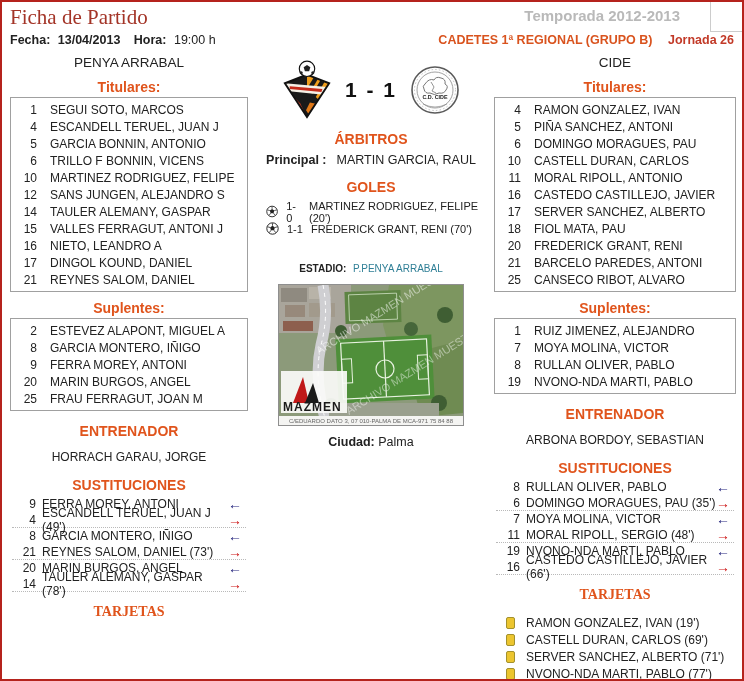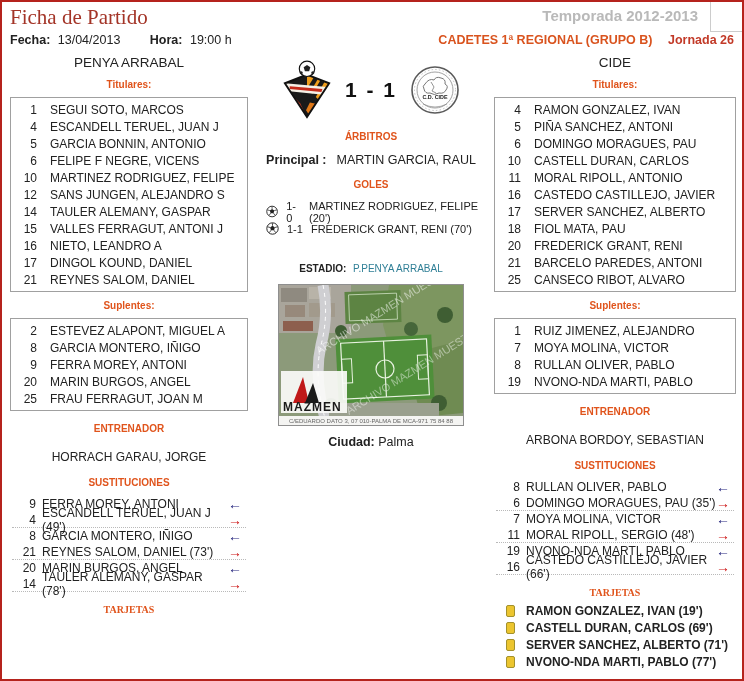--- a/index.html
+++ b/index.html
@@ -3,53 +3,53 @@
 <meta charset="utf-8">
 <style>
   * { margin:0; padding:0; box-sizing:border-box; }
   body { background:#e8e8e8; font-family:"Liberation Sans", sans-serif; }
   .page {
     position:relative; width:744px; height:681px; margin:0 auto;
     background:#fff; border:2px solid #b5231d; overflow:hidden;
     color:#222;
   }
   
-  .hdr1 { display:flex; justify-content:space-between; align-items:flex-start; padding:3px 10px 0 8px; height:28px; }
+  .hdr1 { display:flex; justify-content:space-between; align-items:flex-start; padding:3px 28px 0 8px; height:28px; }
   .title { font-family:"Liberation Serif", serif; font-size:21px; color:#a33427; }
   .season { font-weight:bold; font-size:15px; color:#b9b9b9; padding-right:34px; padding-top:2px; }
   .corner-tab { position:absolute; top:0; right:0; width:32px; height:30px; background:#fff;
     border-left:1px solid #ccc; border-bottom:1px solid #ccc; }
   .hdr2 { display:flex; justify-content:space-between; padding:3px 8px 4px 8px; font-size:12.5px; }
   .hdr2 .left span { margin-right:4px; }
   .lbl-b { font-weight:bold; }
   .competition { color:#d9531e; font-weight:bold; margin-right:12px; }
   .jornada { color:#c23a28; font-weight:bold; }
   
   .main { display:flex; align-items:flex-start; }
   .col-left  { width:250px; padding:0 4px 0 8px; }
   .col-center{ width:238px; }
   .col-right { flex:1; padding:0 6px 0 4px; }
   .team-name { text-align:center; font-weight:normal; font-size:13.5px; margin-top:4px; height:16px; }
-  .sec-label { text-align:center; font-weight:bold; font-size:10px; color:#e0541c; margin-top:8px; height:15px; }
+  .sec-label { text-align:center; font-weight:bold; font-size:14px; color:#e0541c; margin-top:8px; height:15px; }
   .sec-label.caps { margin-top:12px; }
   .roster-box { border:1px solid #a0a0a0; margin-top:3px; padding:3px 0; background:#fff; }
   .p-row { display:flex; align-items:center; height:17px; font-size:12px; }
   .p-num { width:26px; text-align:right; margin-right:13px; flex:none; }
   .coach { text-align:center; font-size:12px; margin-top:12px; height:15px; }
   
   .subs { margin-top:4px; padding:0 2px; }
   .sub-row { display:flex; align-items:center; height:16px; font-size:12px; padding:0 4px 0 6px; }
   .sub-num { width:18px; text-align:right; margin-right:6px; flex:none; }
   .sub-name { flex:1; }
   .arrow { font-weight:bold; font-size:14px; line-height:1; }
   .d-in  { color:#1b1b78; }
   .d-out { color:#cc1414; }
   .subs .sub-row:nth-of-type(even) { border-bottom:1px dotted #b9b9b9; }
   
-  .cards { margin-top:0; padding-left:12px;font-weight:bold; }
+  .cards { margin-top:12px; padding-left:12px; }
   .card-row { display:flex; align-items:center; height:17px; font-size:12px; }
   .card-icon { width:9px; height:12px; background:#ecc52f; border:1px solid #a3912d; border-radius:2px;
     margin-right:11px; flex:none; }
   
   .score-row { display:flex; align-items:center; justify-content:center; gap:12px; margin-top:8px; height:62px; }
   .score { font-size:21px; font-weight:bold; letter-spacing:2px; color:#111; }
   .principal-row { display:flex; justify-content:center; gap:10px; font-size:12.5px; margin-top:7px; }
   .goals { margin-top:9px; padding-left:14px; }
   .goal-row { display:flex; align-items:center; gap:8px; height:17px; font-size:11px; }
   .estadio-row { text-align:center; font-size:10px; margin-top:26px; }
@@ -65,21 +65,21 @@
 <div class="page">
 
   <div class="hdr1">
     <div class="title">Ficha de Partido</div>
     <div class="season">Temporada 2012-2013</div>
   </div>
   <div class="corner-tab"></div>
   <div class="hdr2">
     <div class="left">
       <span class="lbl-b">Fecha:</span>
-      <span style="margin-right:26px;">13/04/2013</span>
+      <span style="margin-right:10px;font-weight:bold;">13/04/2013</span>
       <span class="lbl-b">Hora:</span>
       <span>19:00 h</span>
     </div>
     <div class="right">
       <span class="competition">CADETES 1ª REGIONAL (GRUPO B)</span>
       <span class="jornada">Jornada 26</span>
     </div>
   </div>
 
   <div class="main">
@@ -100,21 +100,21 @@
             <span>ESCANDELL TERUEL, JUAN J</span>
           </div>
 
           <div class="p-row">
             <span class="p-num">5</span>
             <span>GARCIA BONNIN, ANTONIO</span>
           </div>
 
           <div class="p-row">
             <span class="p-num">6</span>
-            <span>FELIPE F NEGRE, VICENS</span>
+            <span>TRILLO F BONNIN, VICENS</span>
           </div>
 
           <div class="p-row">
             <span class="p-num">10</span>
             <span>MARTINEZ RODRIGUEZ, FELIPE</span>
           </div>
 
           <div class="p-row">
             <span class="p-num">12</span>
             <span>SANS JUNGEN, ALEJANDRO S</span>

